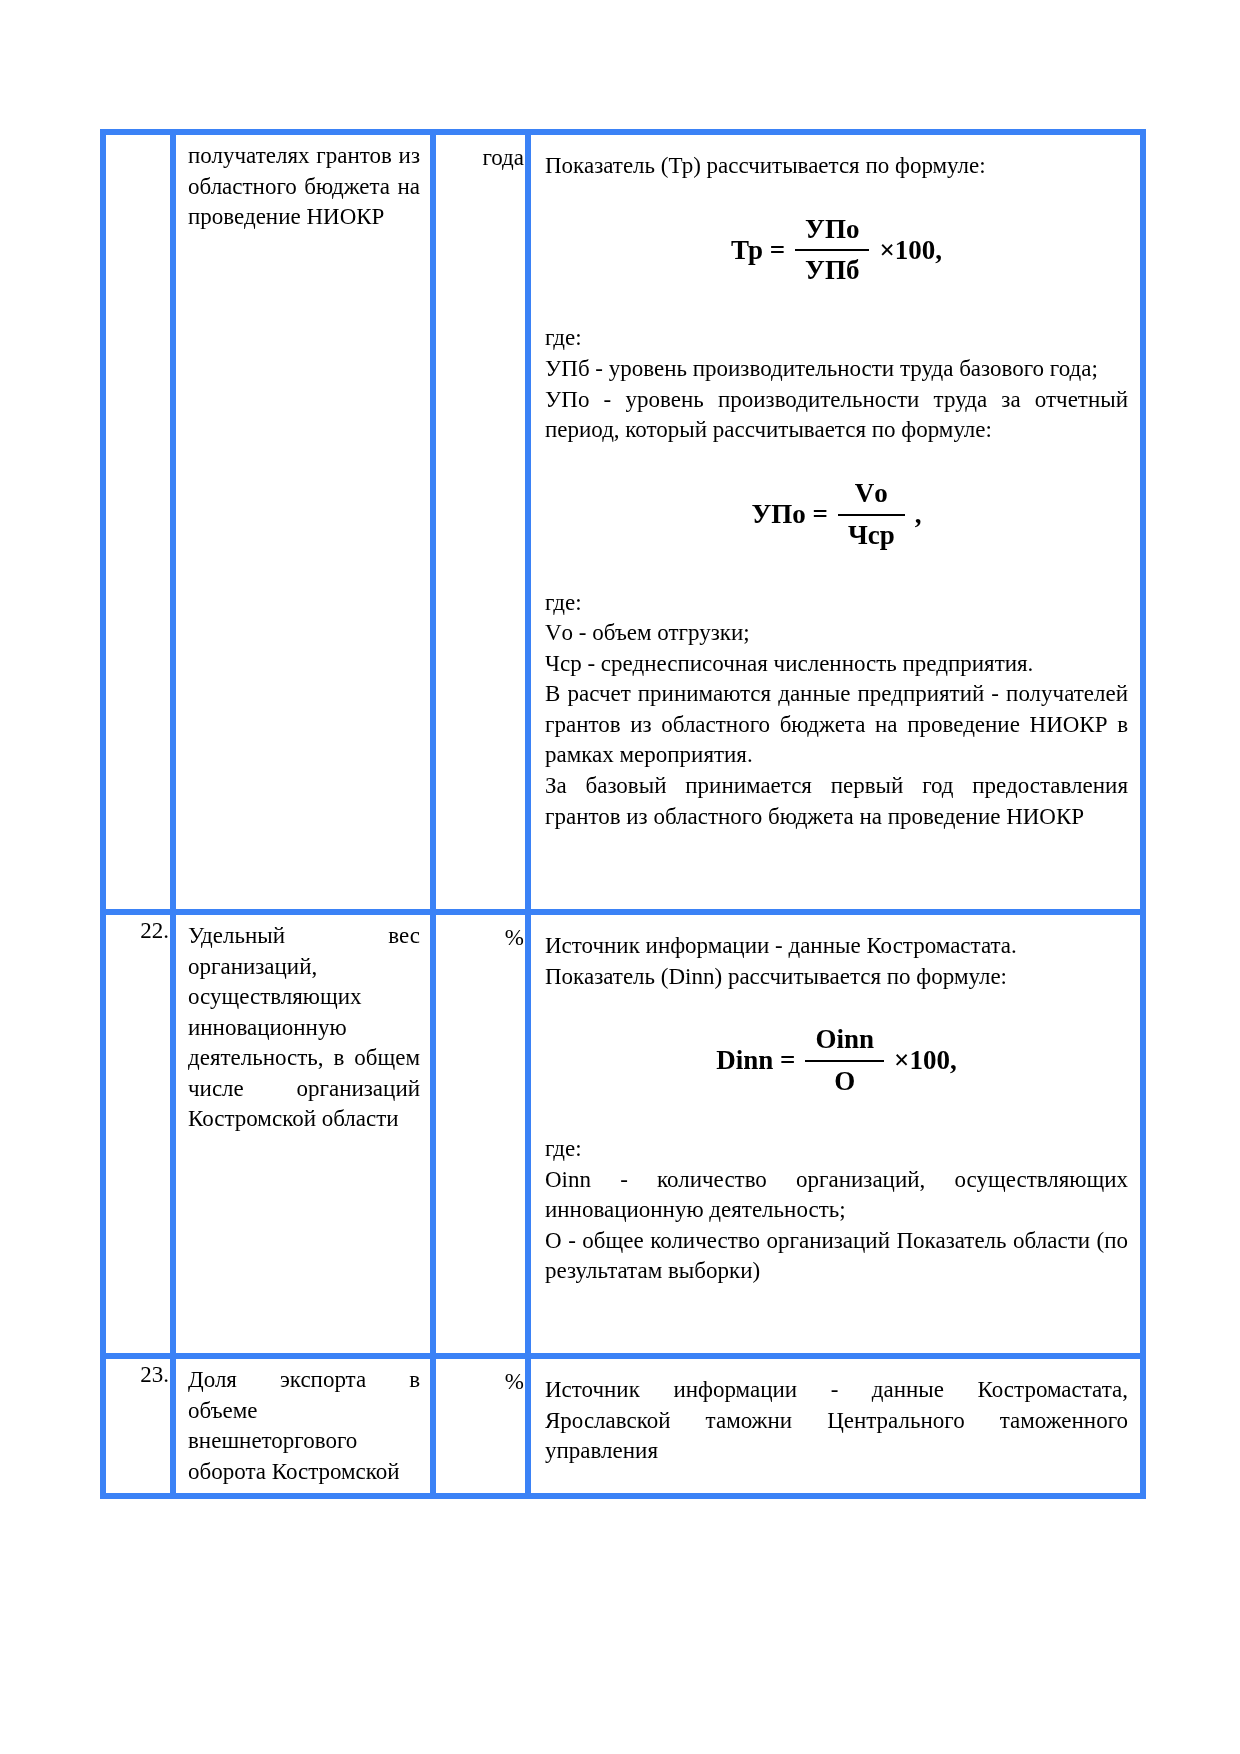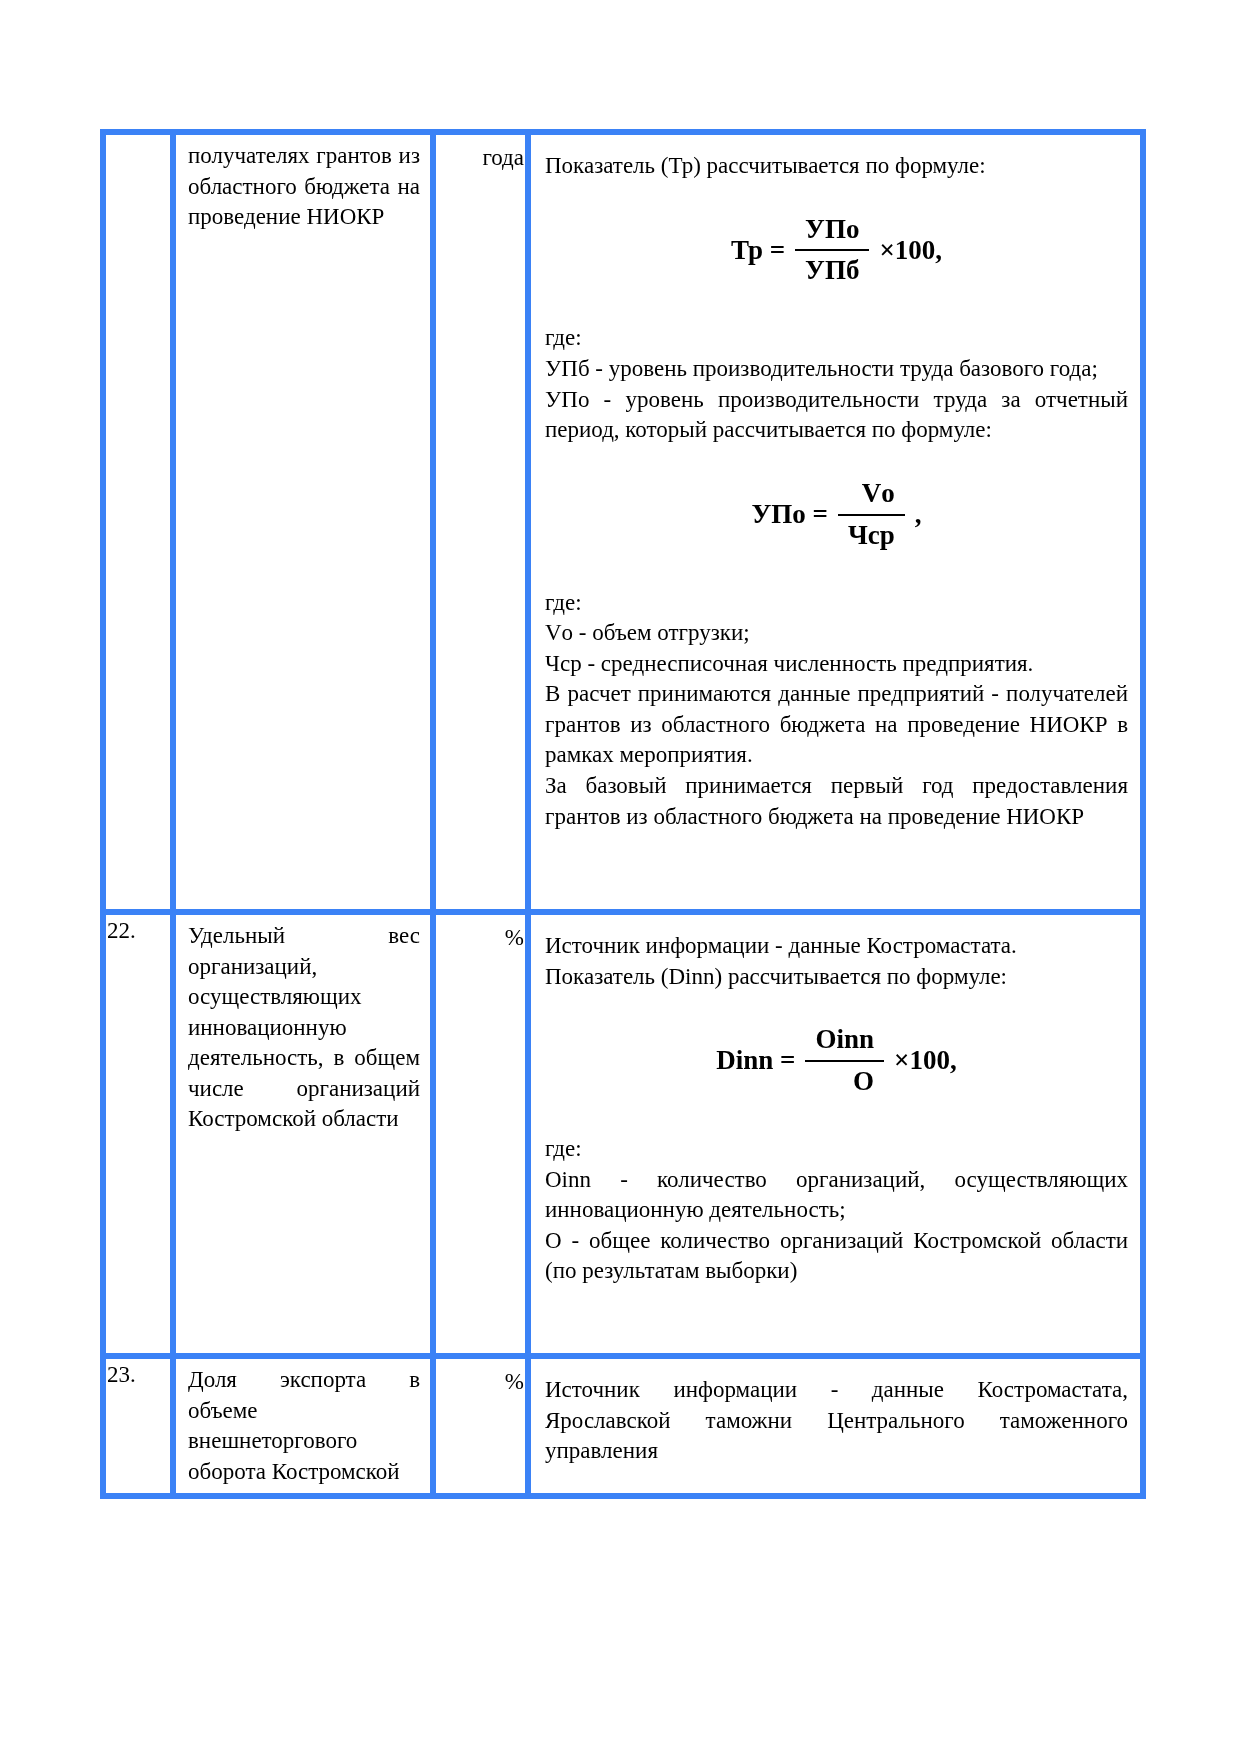--- a/index.html
+++ b/index.html
@@ -20,42 +20,42 @@
     width: 1040px;
     border-collapse: collapse;
     table-layout: fixed;
   }
   table.doc-table td {
     border: 6px solid #3b82f6;
     vertical-align: top;
     font-size: 23px;
     line-height: 1.33;
   }
-  .c-num  { text-align: left; }
+  .c-num  { text-align: right; }
   .c-name { padding: 6px 10px 6px 12px; }
   .c-unit { text-align: right; padding-top: 8px; }
   .c-desc { padding: 16px 12px 6px 14px; }
   tr.r1 td { height: 752px; }
   tr.r2 td { height: 416px; }
   tr.r3 td { height: 86px; }
   p { margin: 0; }
   .just { text-align: justify; }
   .formula {
     text-align: center;
     margin: 32px 0;
     font-size: 27px;
     white-space: nowrap;
     font-weight: bold;
   }
   .f-lhs { margin-right: 4px; }
   .f-suf { margin-left: 4px; }
   .frac {
     display: inline-block;
     vertical-align: middle;
-    text-align: right;
+    text-align: center;
     margin: 0 6px;
     position: relative;
     top: -2px;
   }
   .frac .num {
     display: block;
     border-bottom: 2px solid #000000;
     padding: 0 10px 2px 10px;
   }
   .frac .den {
@@ -116,21 +116,21 @@
           <span>%</span>
         </td>
         <td class="c-desc">
           <p class="just">Источник информации - данные Костромастата.</p>
           <p class="just">Показатель (Dinn) рассчитывается по формуле:</p>
           <div class="formula">
             <span class="f-lhs">Dinn =</span><span class="frac"><span class="num">Oinn</span><span class="den">О</span></span><span class="f-suf">×100,</span>
           </div>
           <p>где:</p>
           <p class="just">Oinn - количество организаций, осуществляющих инновационную деятельность;</p>
-          <p class="just">О - общее количество организаций Костромской области (по результатам выборки)</p>
+          <p class="just">О - общее количество организаций Показатель области (по результатам выборки)</p>
         </td>
       </tr>
 
       <tr class="r3">
         <td class="c-num">
           <span>23.</span>
         </td>
         <td class="c-name">
           <p class="just">Доля экспорта в объеме внешнеторгового оборота Костромской</p>
         </td>

